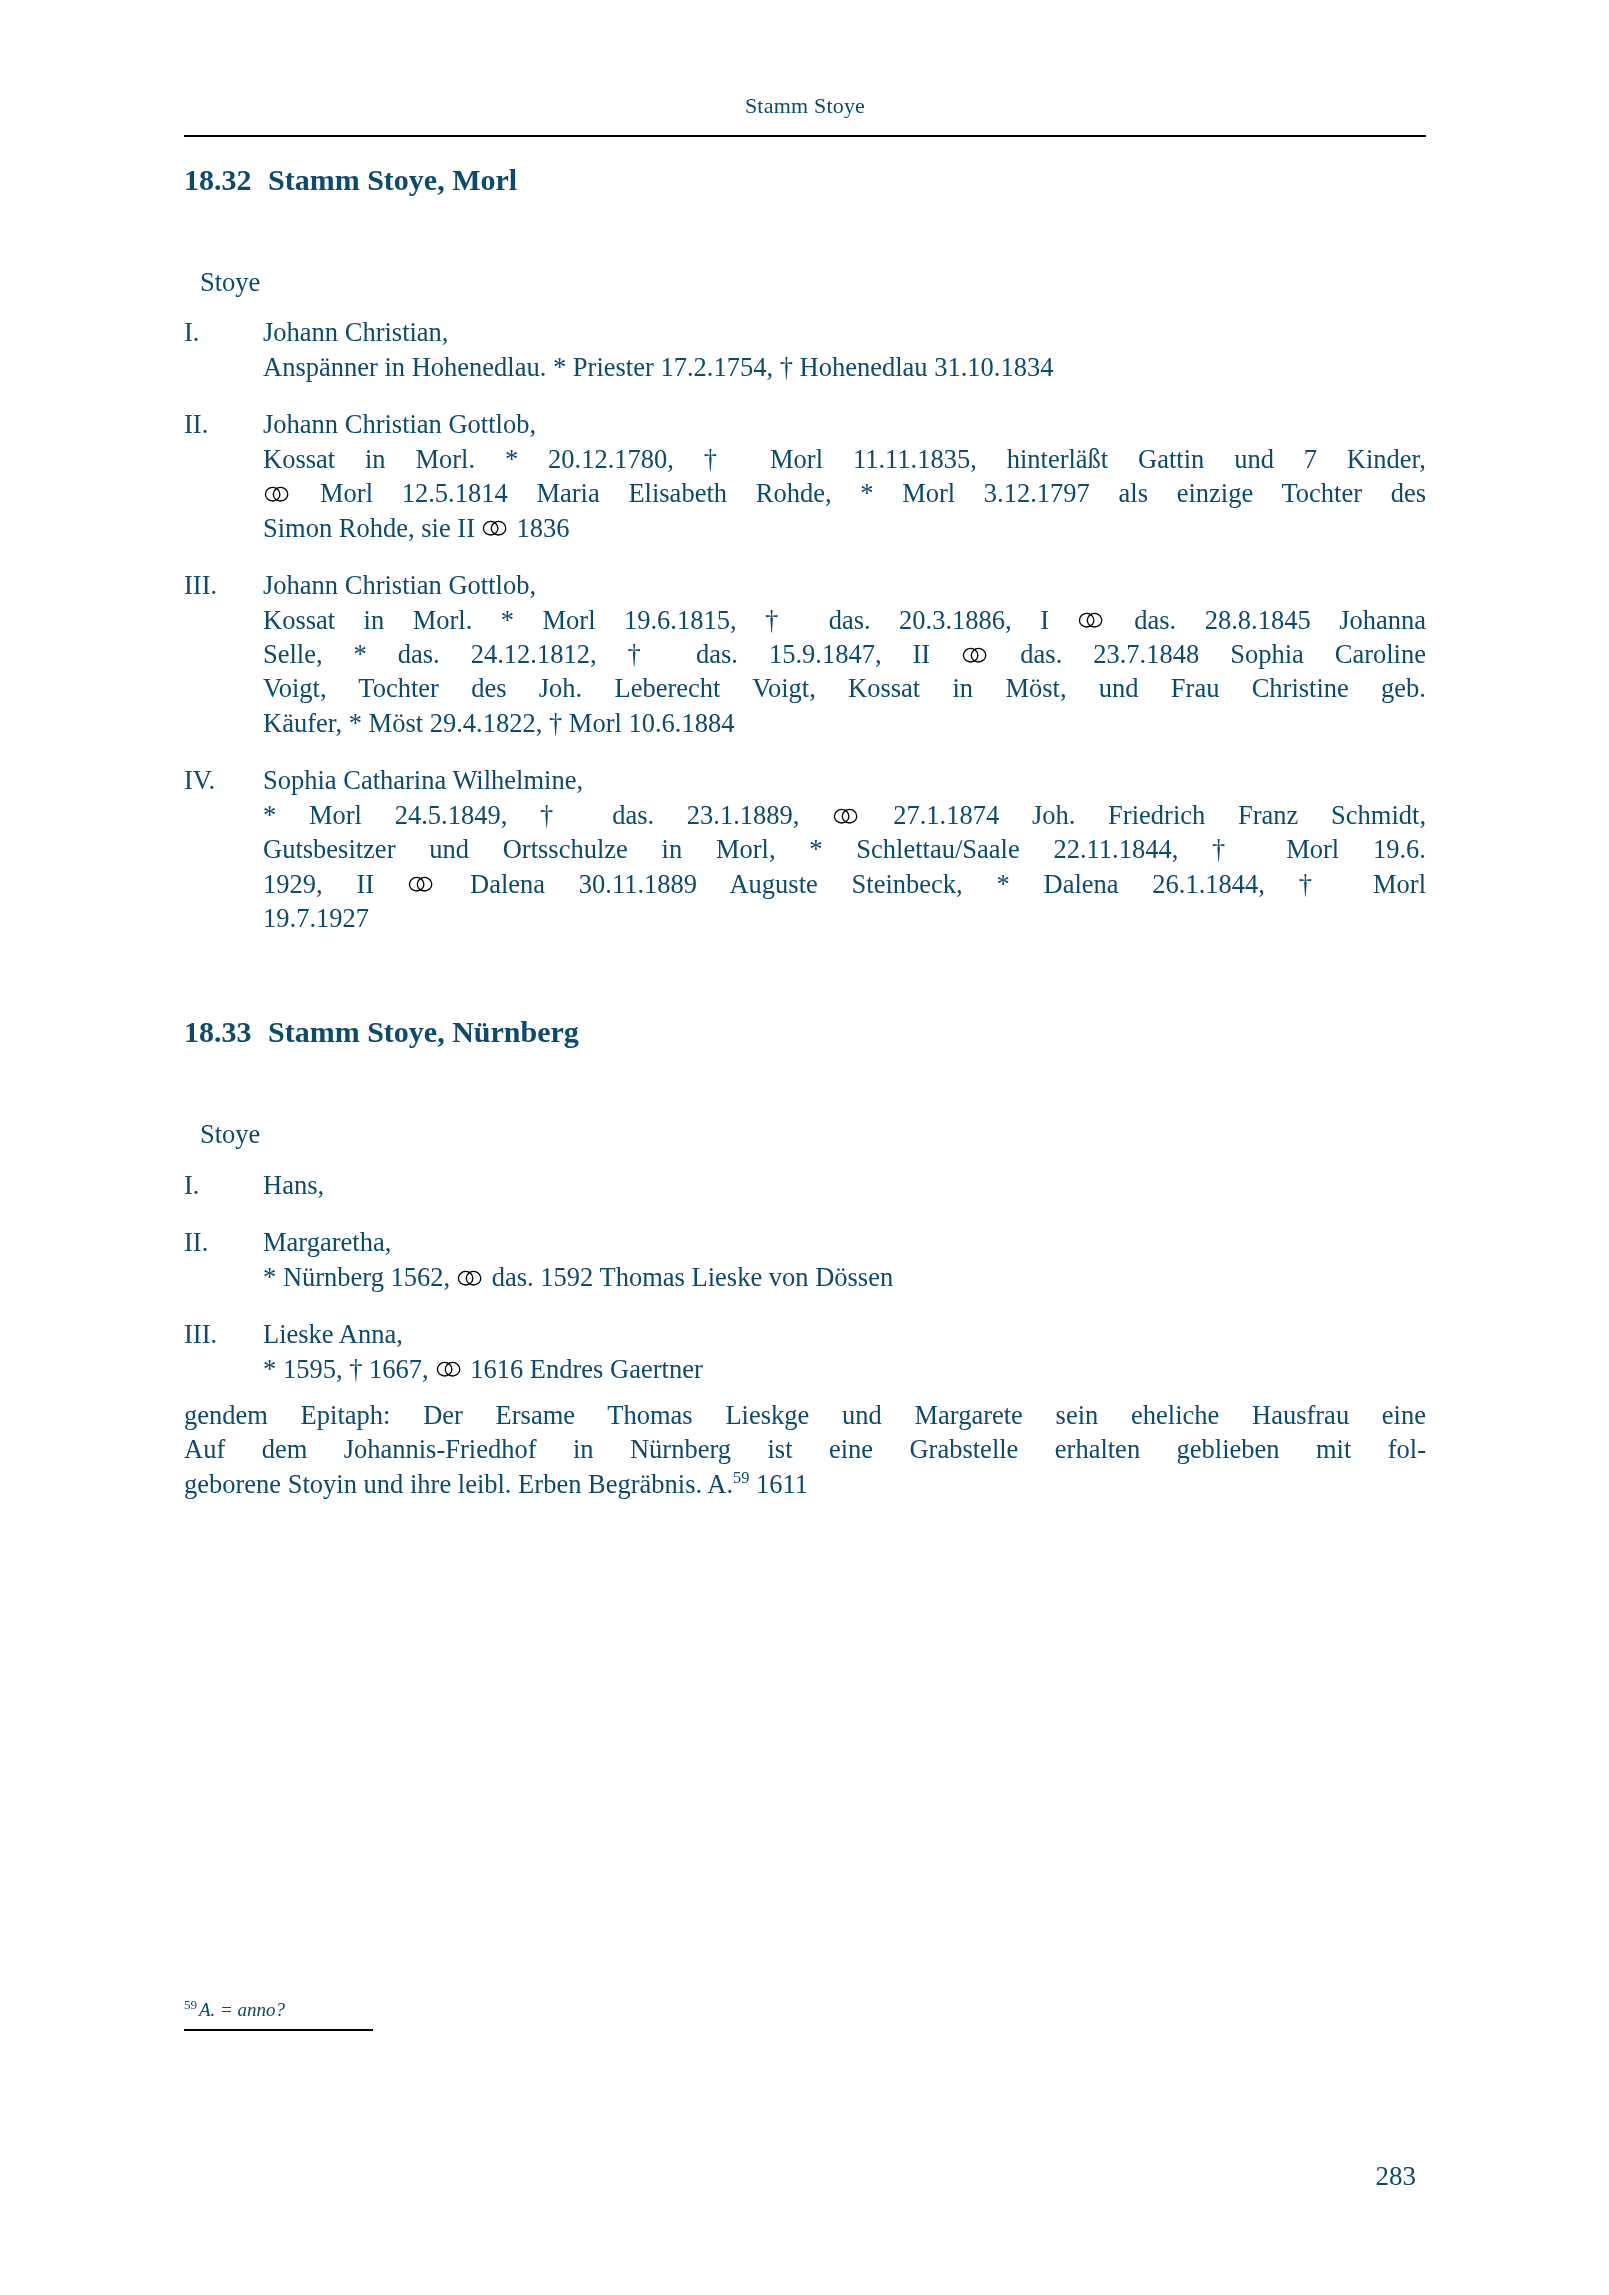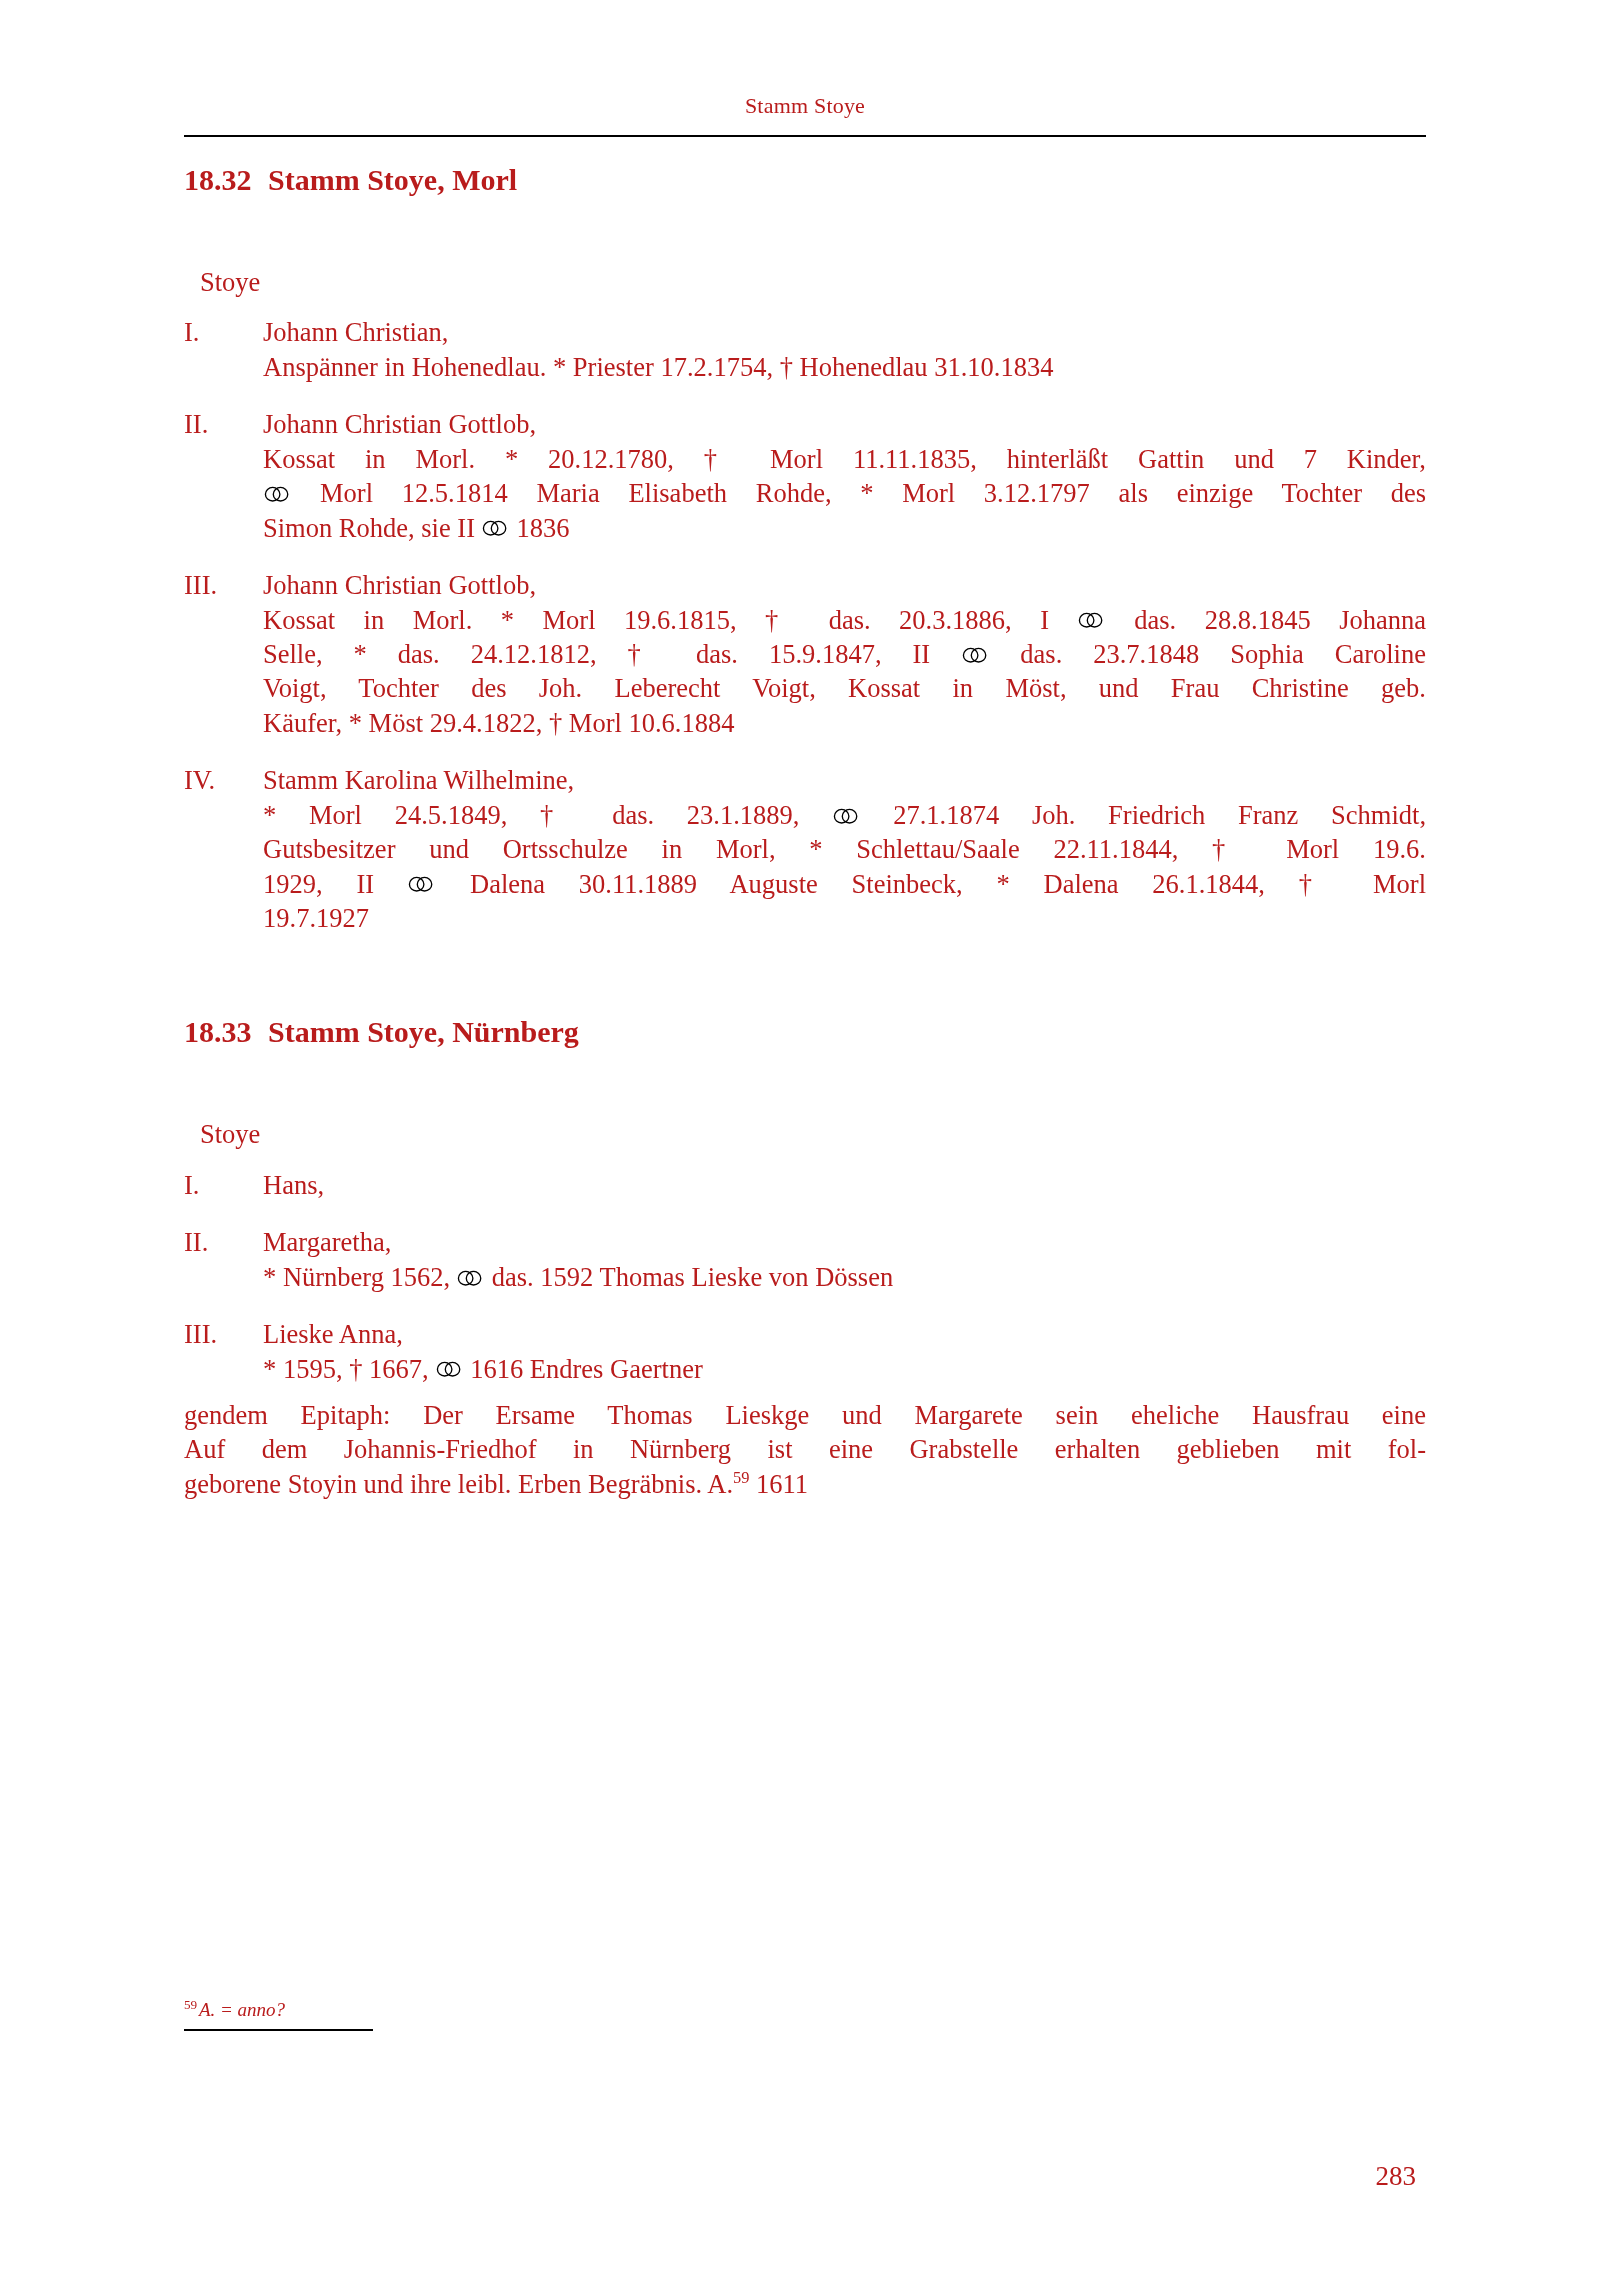--- a/index.html
+++ b/index.html
@@ -6,21 +6,21 @@
     margin: 0;
     padding: 0;
     background: #ffffff;
   }
   .page {
     position: relative;
     width: 1610px;
     height: 2295px;
     background: #ffffff;
     font-family: "Liberation Serif", "DejaVu Serif", serif;
-    color: #b91c1c;
+    color: #0c4a6e;
     box-sizing: border-box;
   }
 
   
   .running-head {
     position: absolute;
     left: 184px;
     top: 93px;
     width: 1242px;
     text-align: center;
@@ -204,21 +204,21 @@
                 <ellipse cx="11" cy="10" rx="9.2" ry="8.6" fill="none" stroke="#000" stroke-width="1.7"></ellipse>
                 <ellipse cx="21" cy="10" rx="9.2" ry="8.6" fill="none" stroke="#000" stroke-width="1.7"></ellipse>
               </svg></span> das. 23.7.1848 Sophia Caroline</span>
           <span class="ln just">Voigt, Tochter des Joh. Leberecht Voigt, Kossat in Möst, und Frau Christine geb.</span>
           <span class="ln last">Käufer, * Möst 29.4.1822, † Morl 10.6.1884</span>
         </div>
       </div>
       <div class="entry">
         <div class="roman">IV.</div>
         <div class="body">
-          <span class="ln last">Stamm Karolina Wilhelmine,</span>
+          <span class="ln last">Sophia Catharina Wilhelmine,</span>
           <span class="ln just">* Morl 24.5.1849, † das. 23.1.1889, <span class="oo"><svg viewBox="0 0 32 20" xmlns="http://www.w3.org/2000/svg">
                 <ellipse cx="11" cy="10" rx="9.2" ry="8.6" fill="none" stroke="#000" stroke-width="1.7"></ellipse>
                 <ellipse cx="21" cy="10" rx="9.2" ry="8.6" fill="none" stroke="#000" stroke-width="1.7"></ellipse>
               </svg></span> 27.1.1874 Joh. Friedrich Franz Schmidt,</span>
           <span class="ln just">Gutsbesitzer und Ortsschulze in Morl, * Schlettau/Saale 22.11.1844, † Morl 19.6.</span>
           <span class="ln just">1929, II <span class="oo"><svg viewBox="0 0 32 20" xmlns="http://www.w3.org/2000/svg">
                 <ellipse cx="11" cy="10" rx="9.2" ry="8.6" fill="none" stroke="#000" stroke-width="1.7"></ellipse>
                 <ellipse cx="21" cy="10" rx="9.2" ry="8.6" fill="none" stroke="#000" stroke-width="1.7"></ellipse>
               </svg></span> Dalena 30.11.1889 Auguste Steinbeck, * Dalena 26.1.1844, † Morl</span>
           <span class="ln last">19.7.1927</span>

